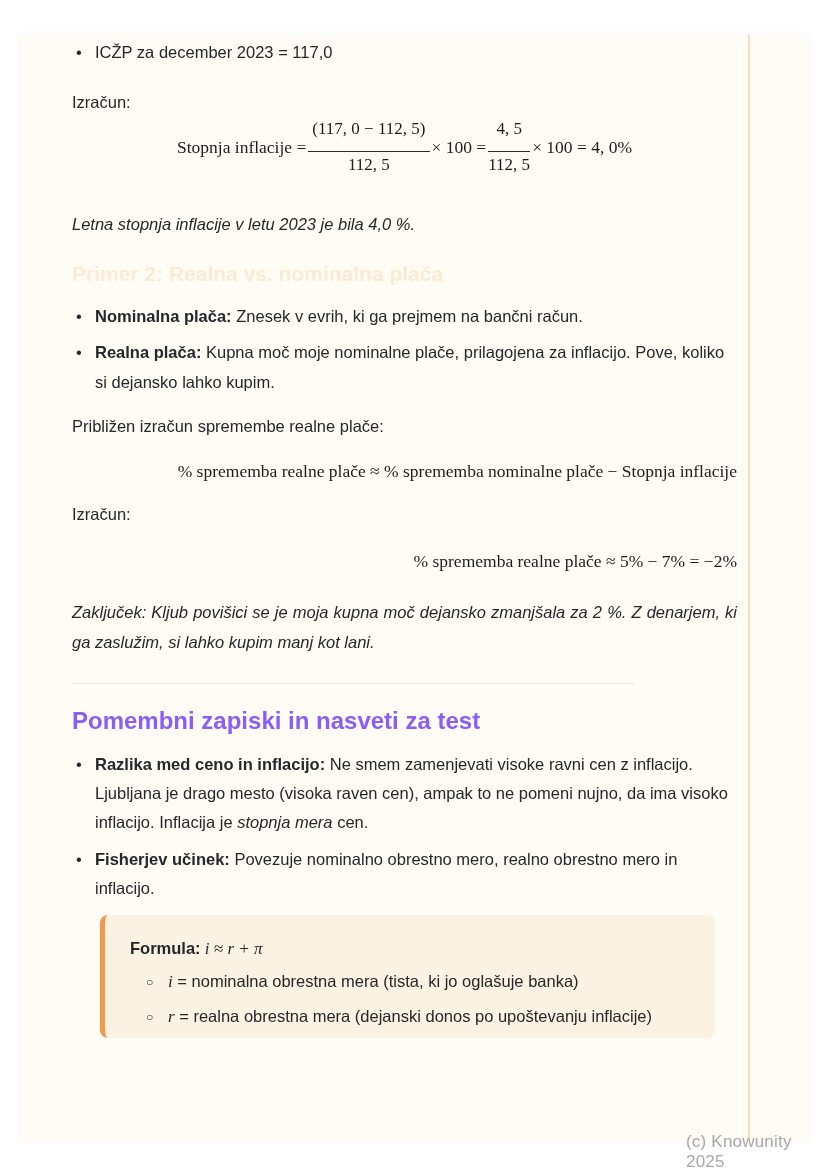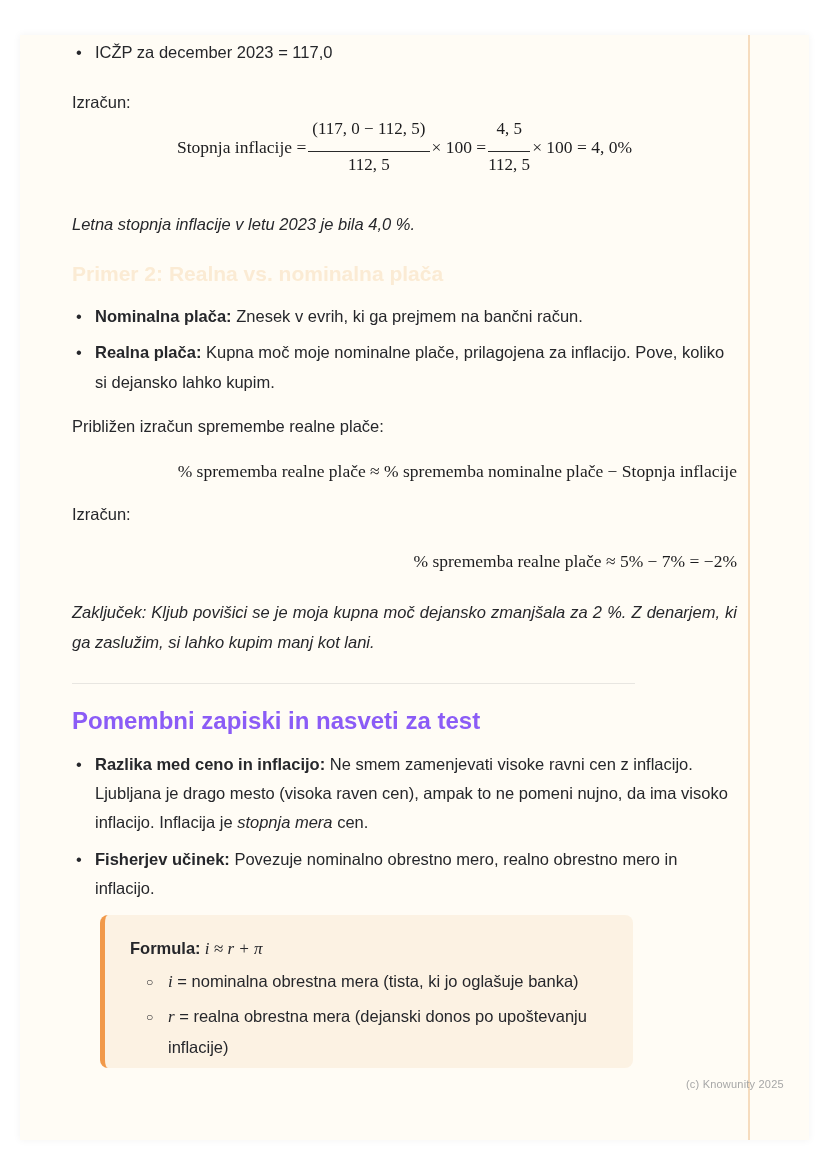--- a/index.html
+++ b/index.html
@@ -18,22 +18,22 @@
     box-shadow:0 0 8px rgba(0,0,0,0.05);
     padding:4px 72px 0 52px;
     overflow:hidden;
   }
   .vline {
     position:absolute; left:748px; top:35px;
     width:2px; height:1105px;
     background:#f6dcbe; z-index:4;
   }
   .watermark {
-    position:absolute; left:686px; top:1078px;
-    font-size:11px; color:#a7a7a7; letter-spacing:.2px;
+    position:absolute; left:686px; top:1132px;
+    font-size:17px; color:#a7a7a7; letter-spacing:.2px;
     z-index:5;
   }
   p, li { font-size:16.5px; line-height:30px; }
   b { font-weight:bold; }
   
   ul { list-style:none; }
   .li { position:relative; padding-left:23px; }
   .li .marker { position:absolute; left:4px; top:0; }
   .li + .li { margin-top:8px; }
   
@@ -62,21 +62,21 @@
   .p-scenarij { margin-top:28px; text-align:justify; }
   .p-izracun2 { margin-top:14px; }
   .formula3 { margin-top:18px; }
   .p-note2 { margin-top:22px; font-style:italic; text-align:justify; }
   .divider { margin-top:26px; width:563px; height:1px; background:#e8e6e1; border:none; }
   h2 { margin-top:20px; font-size:24px; line-height:34px; font-weight:bold; color:#8b5cf6; }
   .list2 { margin-top:12px; }
   .list2 .li { line-height:29px; }
   .list2 .li + .li { margin-top:8px; }
   .callout {
-    margin:12px 0 0 28px; width:533px;
+    margin:12px 0 0 28px; width:615px;
     background:#fcf2e3;
     border-left:5px solid #f1994a;
     border-radius:8px;
     padding:20px 20px 6px 25px;
   }
   .callout-title { font-size:16.5px; line-height:26px; }
   .math-var { font-family:"Liberation Serif", serif; font-style:italic; font-size:17px; }
   .callout ul { margin-top:4px; }
   .callout .li { padding-left:38px; line-height:30px; }
   .callout .li .marker { left:16px; font-size:12px; top:1px; }

